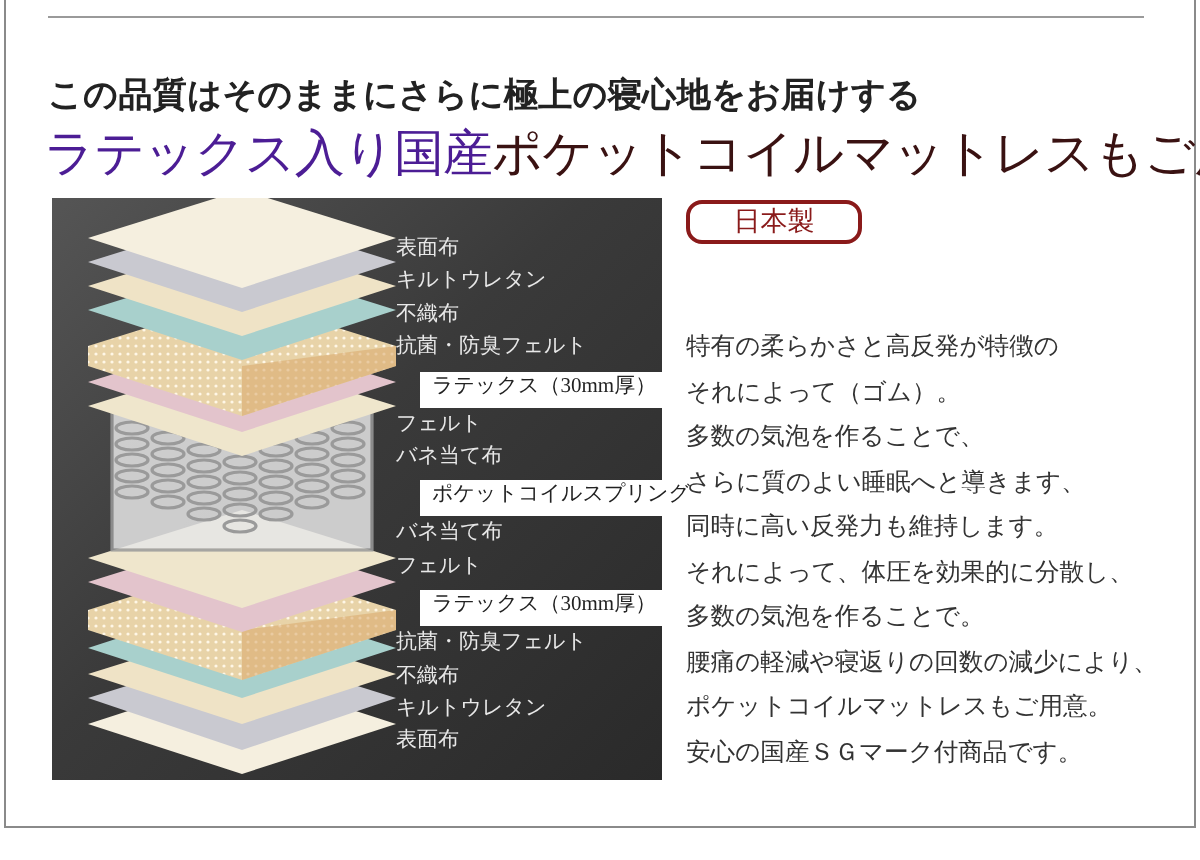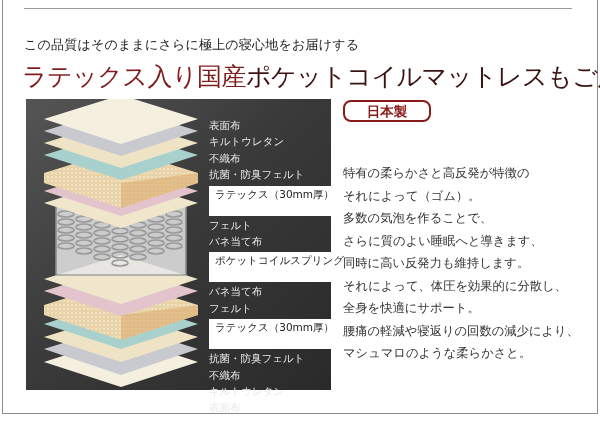--- a/index.html
+++ b/index.html
@@ -1,29 +1,29 @@
 <!DOCTYPE html>
 <html><head>
   <meta charset="utf-8">
   <style>
     html, body { margin: 0; padding: 0; background: #ffffff; }
     body { width: 600px; height: 430px; position: relative; overflow: hidden; font-family: "DejaVu Sans", sans-serif; }
     .frame { position: absolute; left: 2px; top: -2px; width: 596px; height: 416px; border-left: 1px solid #8a8a8a; border-right: 1px solid #8a8a8a; border-bottom: 1px solid #8a8a8a; box-sizing: border-box; }
     .top-rule { position: absolute; left: 24px; top: 8px; width: 548px; height: 1px; background: #9a9a9a; }
-    .subtitle { position: absolute; left: 24px; top: 36px; font-size: 13px; color: #222; letter-spacing: 0.2px; white-space: nowrap; }
+    .subtitle { position: absolute; left: 24px; top: 36px; font-size: 17px; color: #222; letter-spacing: 0.2px; white-space: nowrap; font-weight: bold; }
     .headline { position: absolute; left: 22px; top: 60px; font-family: "DejaVu Serif", serif; font-size: 25px; white-space: nowrap; letter-spacing: -0.5px; }
-    .headline .red { color: #7f1d1d; }
+    .headline .red { color: #4c1d95; }
     .headline .dark { color: #3a1212; }
     .panel { position: absolute; left: 26px; top: 99px; width: 305px; height: 291px; background: linear-gradient(135deg, #555 0%, #3a3a3a 45%, #2a2a2a 100%); }
     .stack { position: absolute; left: 0; top: 0; width: 190px; height: 291px; }
-    .labels { position: absolute; left: 183px; top: 18px; }
+    .labels { position: absolute; left: 172px; top: 18px; font-family: Liberation Serif, serif; }
     .lbl { font-size: 10.5px; color: #e8e8e8; height: 16.4px; line-height: 16.4px; white-space: nowrap; }
-    .lbl.box { background: #fff; color: #222; display: inline-block; padding: 0 6px; height: 30px; line-height: 16px; margin: 1px 0; font-size: 10.5px; }
+    .lbl.box { background: #fff; color: #222; display: inline-block; padding: 0 6px; height: 18px; line-height: 16px; margin: 1px 12px; font-size: 10.5px; }
     .badges { position: absolute; left: 343px; top: 100px; }
-    .badge { display: block; border: 2px solid #8a1a1a; border-radius: 8px; color: #8a1a1a; font-weight: bold; font-size: 13.5px; text-align: center; width: 84px; height: 18px; line-height: 18px; margin-bottom: 5px; }
+    .badge { display: block; border: 2px solid #8a1a1a; border-radius: 8px; color: #8a1a1a; font-weight: normal; font-size: 13.5px; text-align: center; width: 84px; height: 18px; line-height: 18px; margin-bottom: 5px; }
     .desc { position: absolute; left: 343px; top: 162px; font-size: 12.3px; color: #333; line-height: 22.5px; white-space: nowrap; }
   </style>
 </head>
 <body>
 
 <div class="frame"></div>
 <div class="top-rule"></div>
 
 <div class="subtitle">この品質はそのままにさらに極上の寝心地をお届けする</div>
 <div class="headline"><span class="red">ラテックス入り国産</span><span class="dark">ポケットコイルマットレスもご用意</span></div>
@@ -118,16 +118,17 @@
   <span class="badge">日本製</span>
 </div>
 
 <div class="desc">
   <div>特有の柔らかさと高反発が特徴の</div>
   <div>それによって（ゴム）。</div>
   <div>多数の気泡を作ることで、</div>
   <div>さらに質のよい睡眠へと導きます、</div>
   <div>同時に高い反発力も維持します。</div>
   <div>それによって、体圧を効果的に分散し、</div>
-  <div>全身を快適にサポート。</div>
+  <div>多数の気泡を作ることで。</div>
   <div>腰痛の軽減や寝返りの回数の減少により、</div>
-  <div>マシュマロのような柔らかさと。</div>
+  <div>ポケットコイルマットレスもご用意。</div>
+  <div>安心の国産ＳＧマーク付商品です。</div>
 </div>
 
 </body></html>

